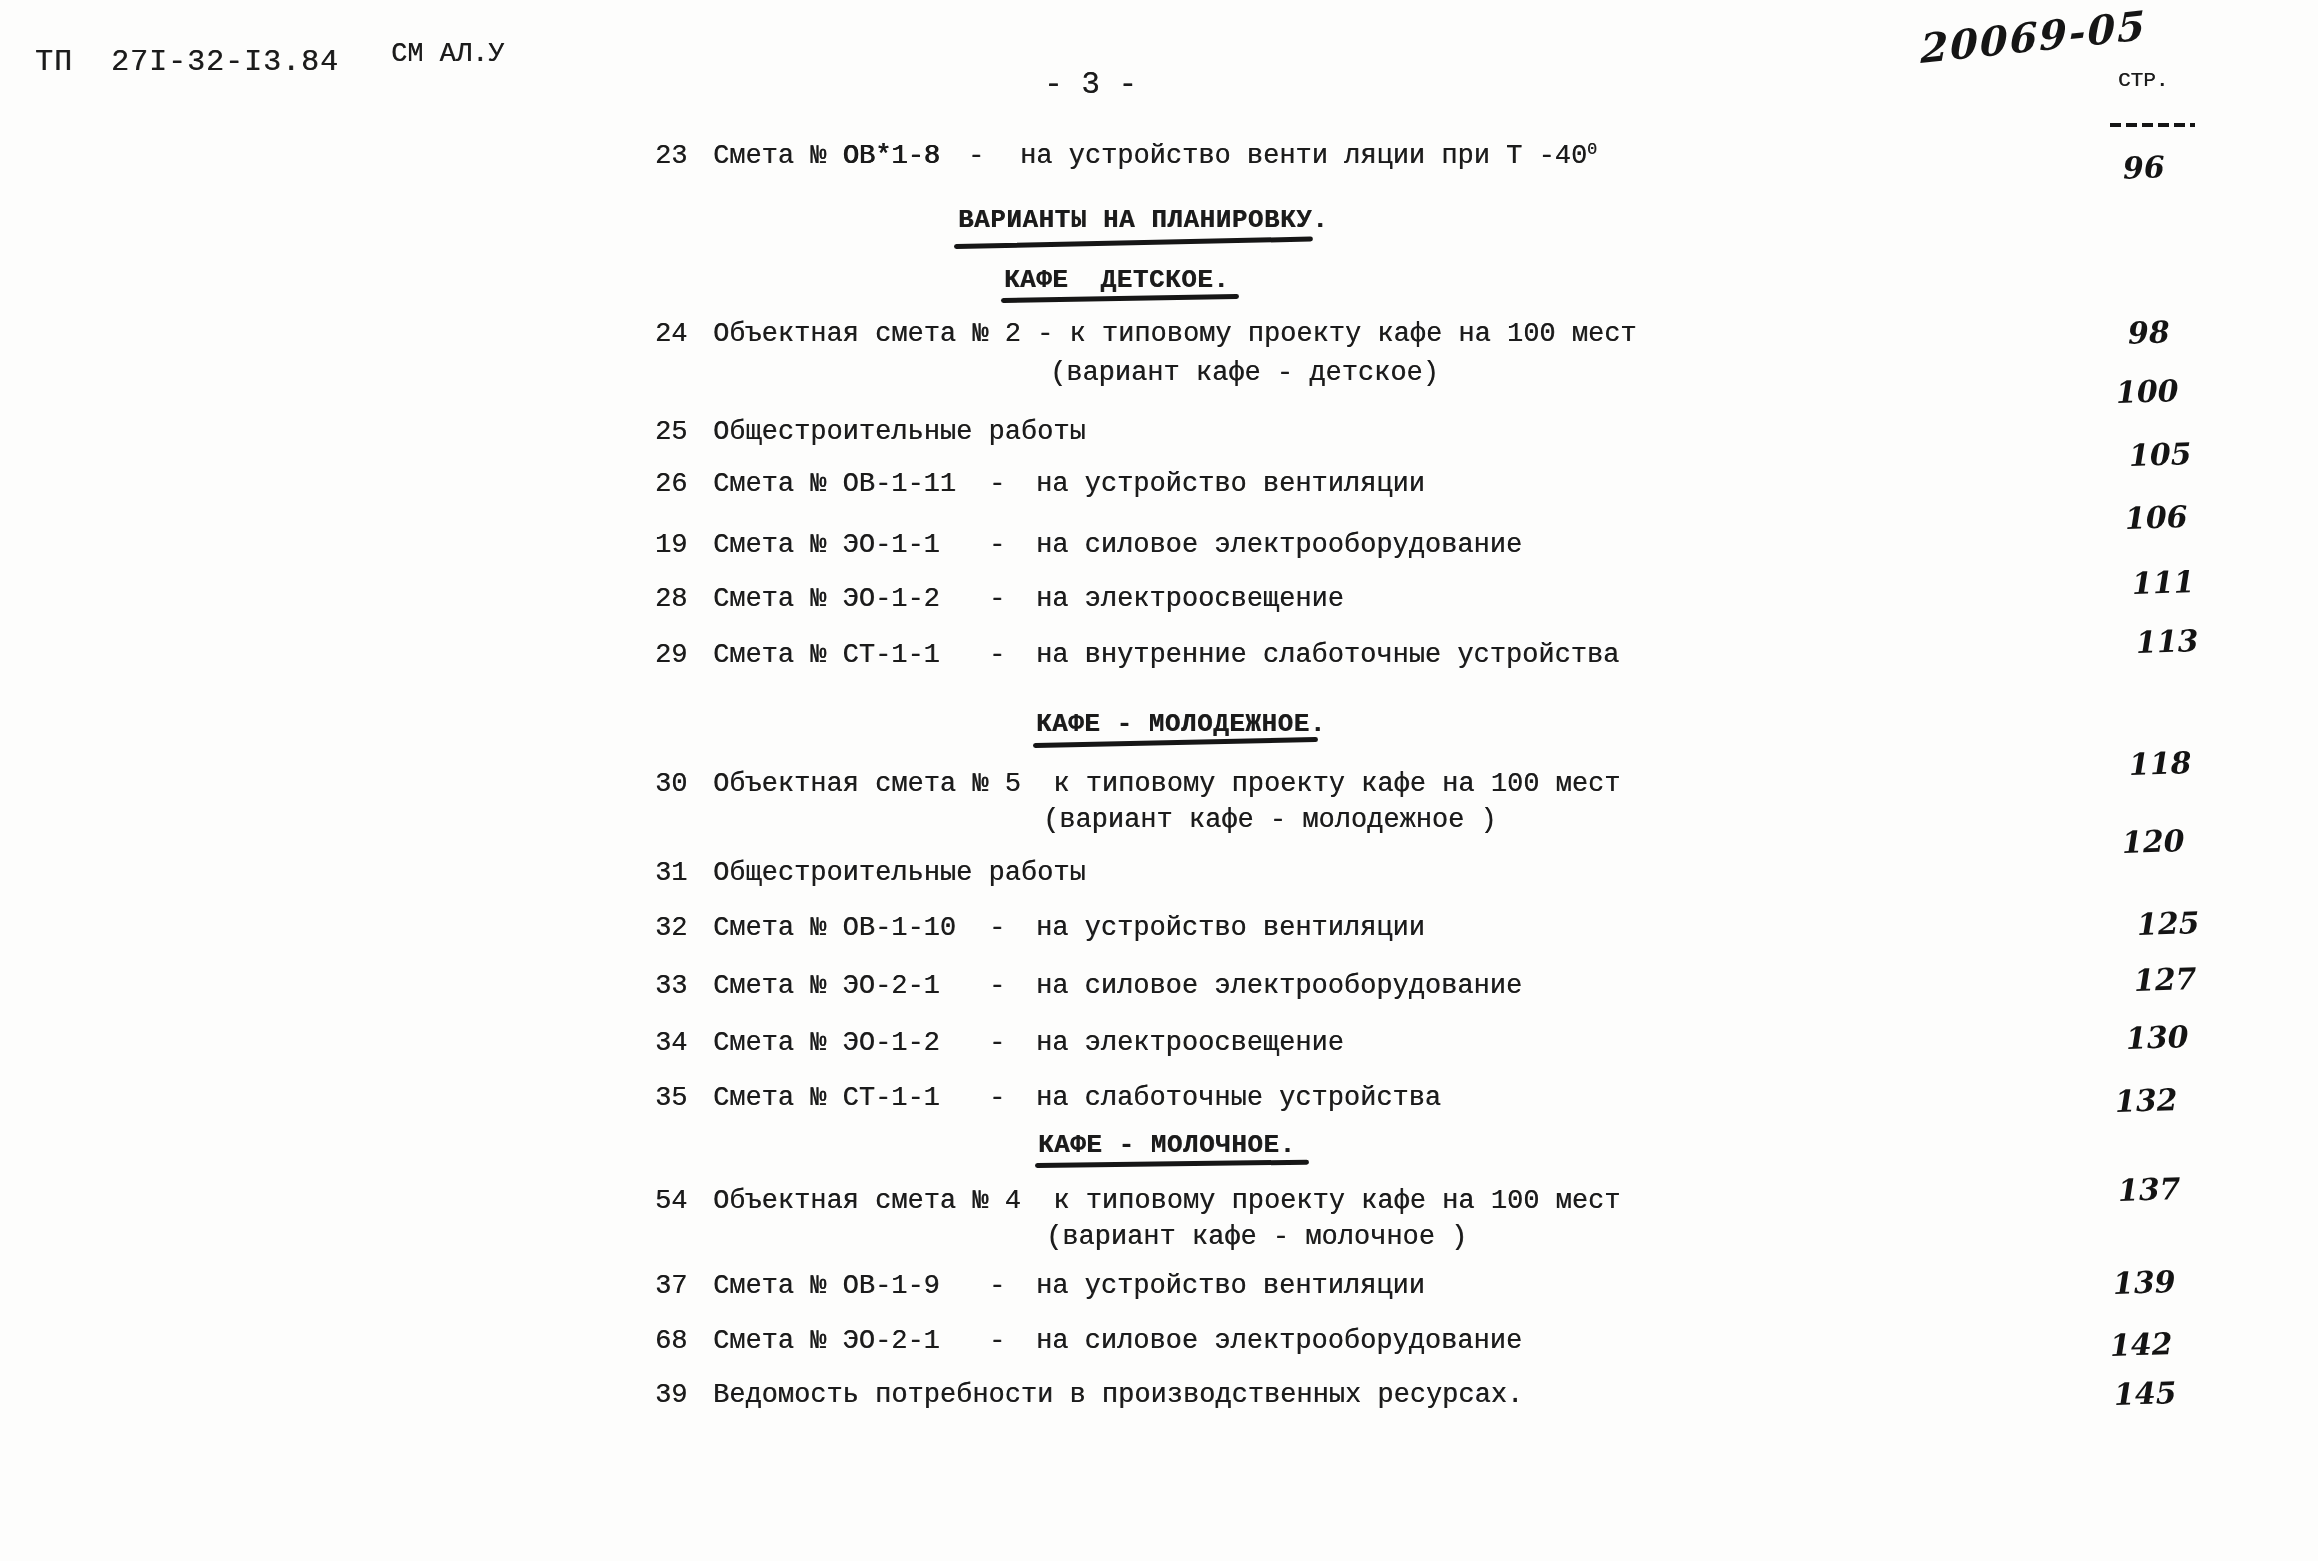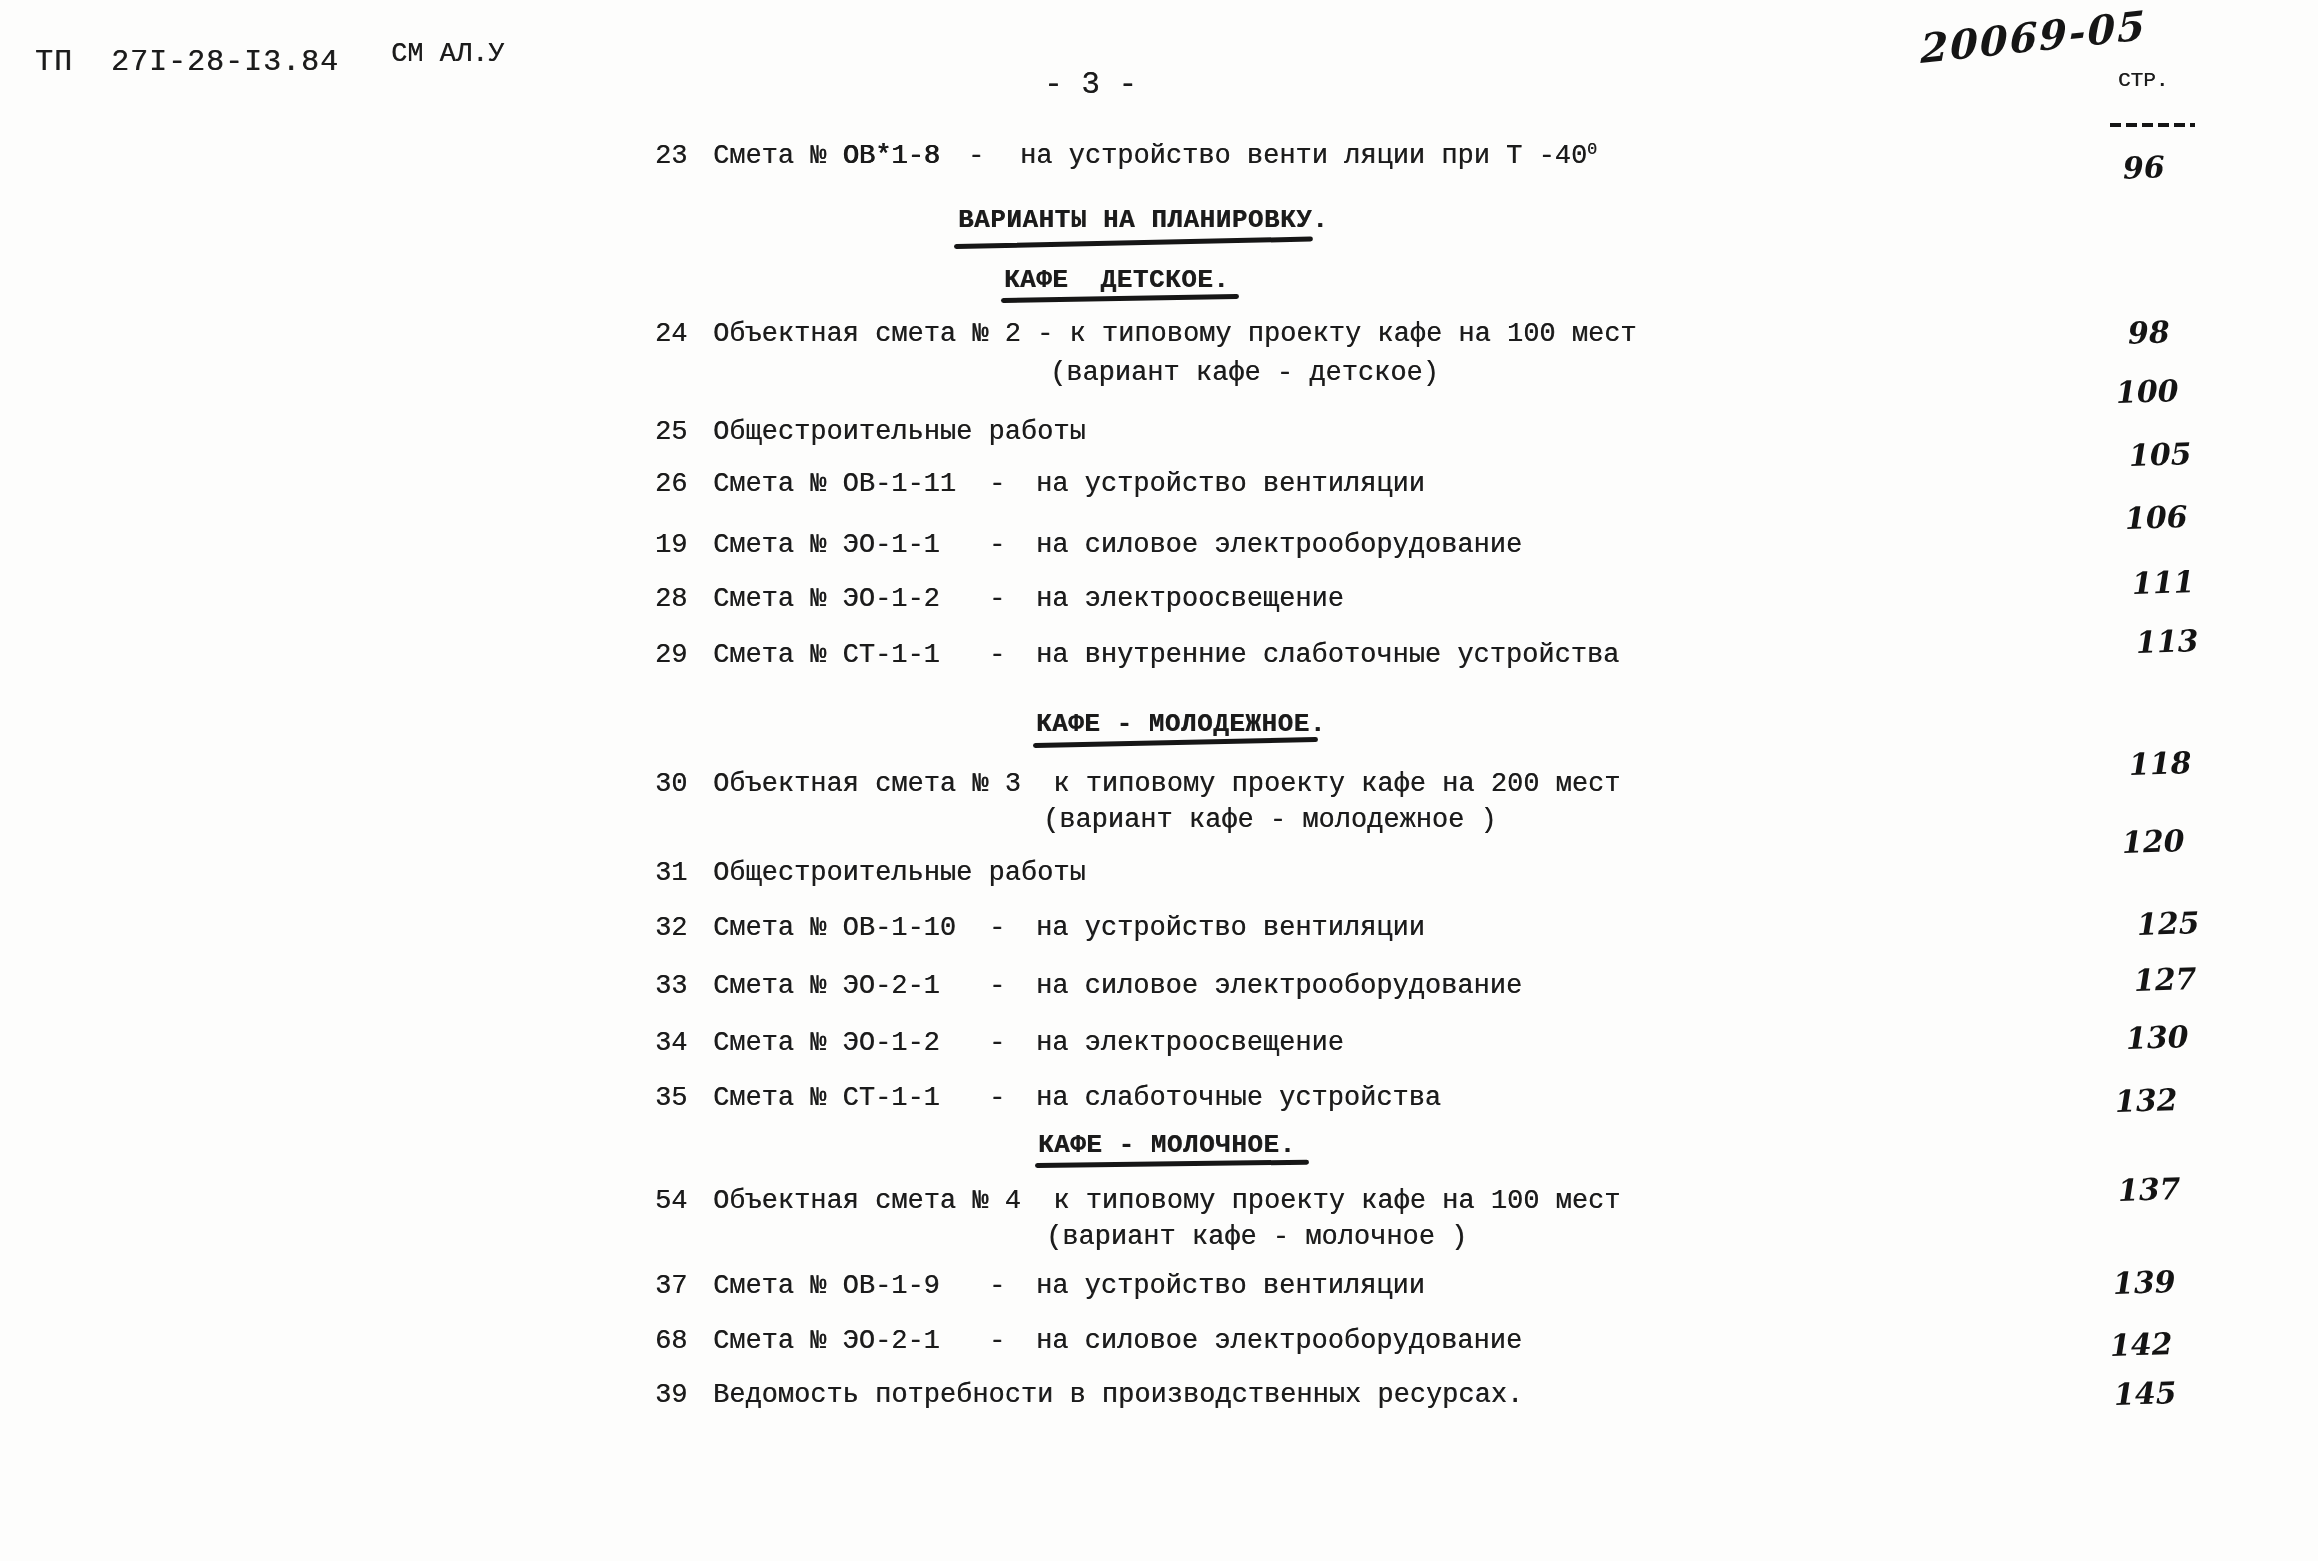--- a/index.html
+++ b/index.html
@@ -49,21 +49,21 @@
     left: 2110px; top: 123px;
     width: 85px; height: 4px;
     background: repeating-linear-gradient(90deg, #151515 0 11px, transparent 11px 16px);
   }
 </style>
 </head>
 <body>
 
 <div class="page">
 
-  <div class="abs t" style="left:35px; top:47px; font-size:30px; letter-spacing:1px">ТП  27I-28-I3.84</div>
+  <div class="abs t" style="left:35px; top:47px; font-size:30px; letter-spacing:1px">ТП  27I-32-I3.84</div>
   <div class="abs t" style="left:391px; top:41px; font-size:27px">СМ АЛ.У</div>
   <div class="hw-top" style="left:1920px; top:17px">20069-05</div>
   <div class="abs t" style="left:1044px; top:69px; font-size:31px">- 3 -</div>
   <div class="abs t" style="left:2118px; top:70px; font-size:21px; font-weight:normal">СТР.</div>
   <div class="stru"></div>
 
   <div class="line t" style="top:143px">
     <span class="c" style="left:655px">23</span>
     <span class="c" style="left:713px"><span>Смета №</span><span class="code dbl">ОВ*1-8</span></span>
     <span class="c" style="left:968px">-</span>
@@ -115,21 +115,21 @@
     <span class="c" style="left:713px"><span>Смета №</span><span class="code">СТ-1-1</span></span>
     <span class="c" style="left:989px">-</span>
     <span class="c" style="left:1036px">на внутренние слаботочные устройства</span>
   </div>
 
   <div class="sec t" style="left:1036px; top:711px">КАФЕ - МОЛОДЕЖНОЕ.</div>
   <div class="sec-u" style="left:1033px; top:743px; width:285px; transform:rotate(-1.2deg)"></div>
 
   <div class="line t" style="top:771px">
     <span class="c" style="left:655px">30</span>
-    <span class="c" style="left:713px">Объектная смета № 3  к типовому проекту кафе на 200 мест</span>
+    <span class="c" style="left:713px">Объектная смета № 5  к типовому проекту кафе на 100 мест</span>
   </div>
   <div class="line t" style="top:807px">
     <span class="c" style="left:1043px">(вариант кафе - молодежное )</span>
   </div>
 
   <div class="line t" style="top:860px">
     <span class="c" style="left:655px">31</span>
     <span class="c" style="left:713px">Общестроительные работы</span>
   </div>
 

